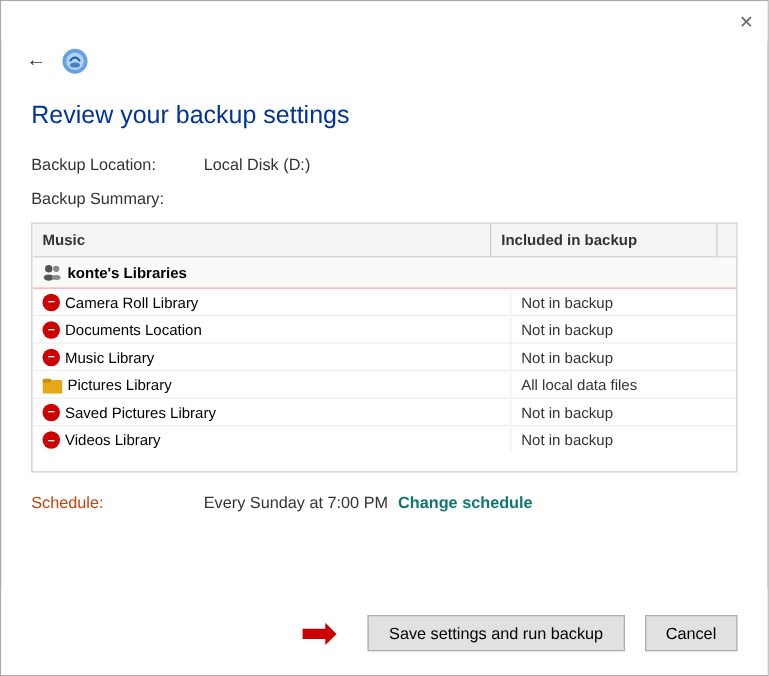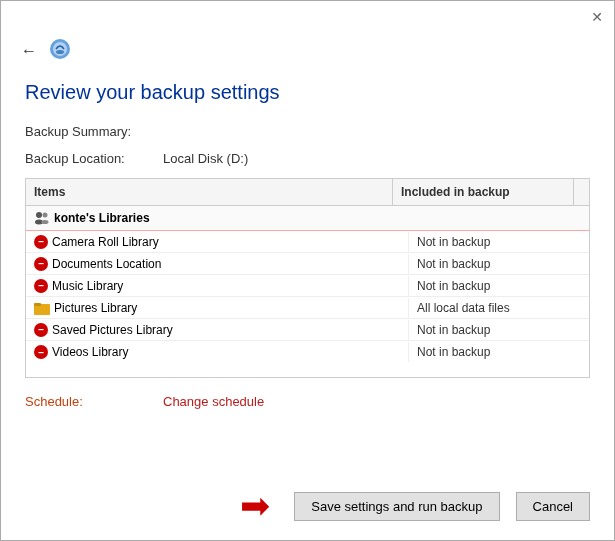--- a/index.html
+++ b/index.html
@@ -163,23 +163,24 @@
       margin-top: 4px;
     }
     .schedule-label {
       min-width: 130px;
       color: #c2410c;
     }
     .schedule-value {
       color: #333;
     }
     .change-link {
-      color: #b91c1c;
+      color: #0f766e;
       text-decoration: none;
       cursor: pointer;
+      font-weight: bold;
     }
     .footer {
       display: flex;
       justify-content: center;
       align-items: center;
       padding: 16px 24px;
       gap: 16px;
       border-top: none;
       background: #fff;
     }
@@ -257,31 +258,31 @@
       <circle cx="11" cy="11" r="7" fill="#fff" opacity="0.5"></circle>
       <path d="M7 11 Q11 5 15 11" fill="none" stroke="#1a5fa8" stroke-width="1.5"></path>
       <ellipse cx="11" cy="14" rx="4" ry="2" fill="#1a5fa8" opacity="0.7"></ellipse>
     </svg>
   </div>
 
   <div class="content">
     <div class="page-title">Review your backup settings</div>
 
     <div class="info-row">
-      <span class="info-label">Backup Summary:</span>
-    </div>
-
-    <div class="info-row">
       <span class="info-label">Backup Location:</span>
       <span class="info-value">Local Disk (D:)</span>
     </div>
 
+    <div class="info-row">
+      <span class="info-label">Backup Summary:</span>
+    </div>
+
     <div class="table-container">
       <div class="table-header">
-        <div class="th-items">Items</div>
+        <div class="th-items">Music</div>
         <div class="th-included">Included in backup</div>
         <div style="width:16px;background:#f5f5f5;border-left:1px solid #ccc;"></div>
       </div>
       <div class="table-body">
 
         <div class="group-row">
           <span class="people-icon">
             <svg width="16" height="16" viewBox="0 0 16 16">
               <circle cx="5" cy="5" r="3" fill="#555"></circle>
               <ellipse cx="5" cy="12" rx="4" ry="2.5" fill="#555"></ellipse>
@@ -337,20 +338,21 @@
             <span class="no-entry">–</span>
             <span>Videos Library</span>
           </div>
           <div class="td-included">Not in backup</div>
         </div>
       </div>
     </div>
 
     <div class="schedule-row">
       <span class="schedule-label">Schedule:</span>
+      <span class="schedule-value">Every Sunday at 7:00 PM</span>
       <a class="change-link">Change schedule</a>
     </div>
   </div>
 
   <div class="footer">
     <div class="arrow-container">
       <span class="big-arrow">➡</span>
     </div>
     <button class="btn-primary">Save settings and run backup</button>
     <button class="btn-secondary">Cancel</button>

